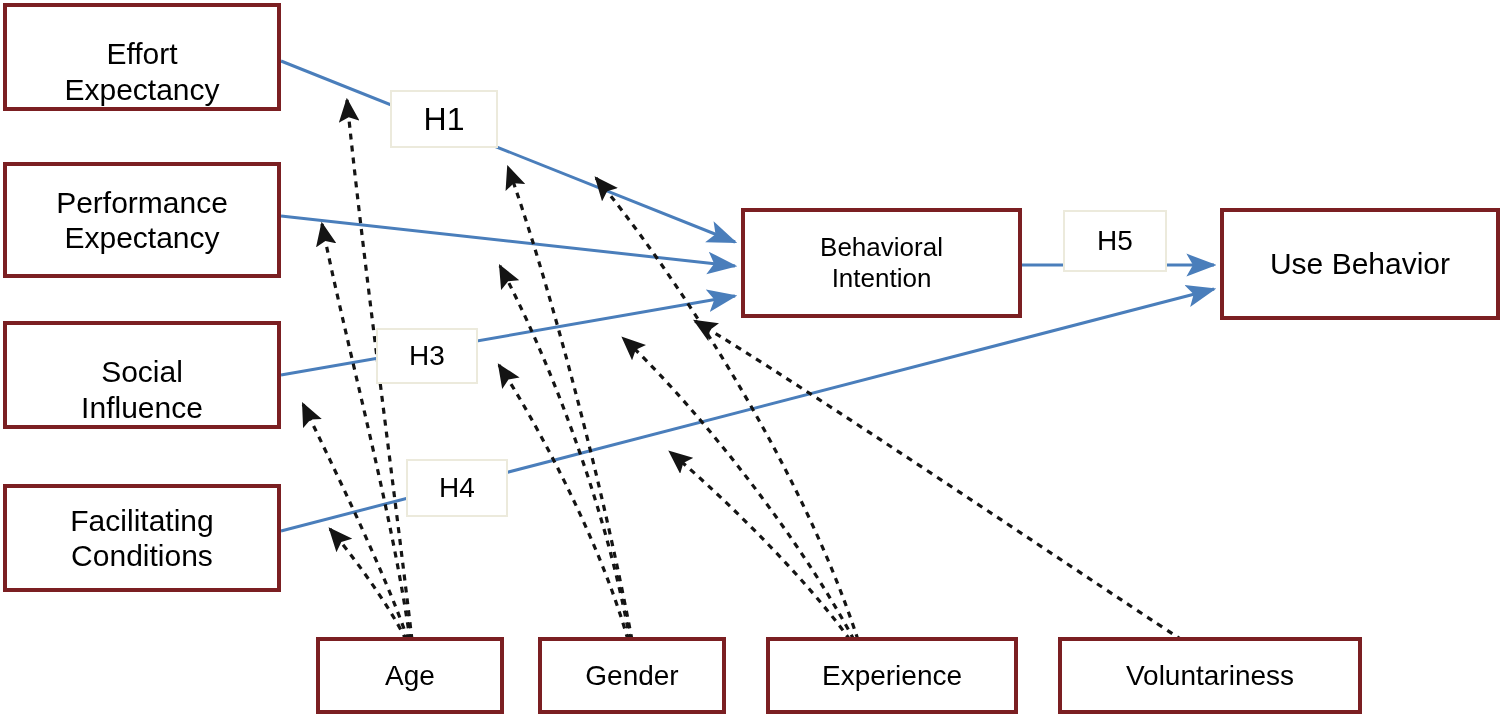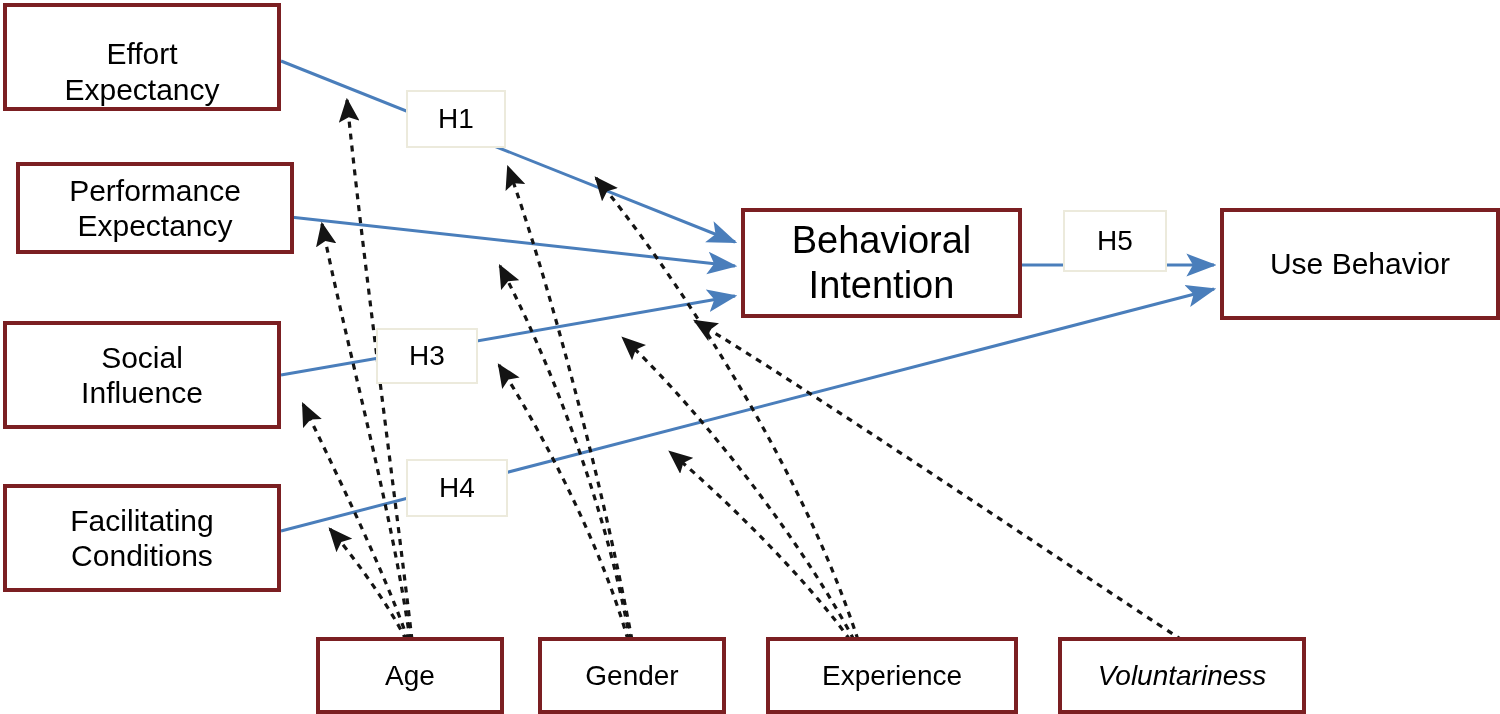--- a/index.html
+++ b/index.html
@@ -92,61 +92,61 @@
 
       <path d="M1182,640 C1060,560 810,390 695,321"></path>
     </g>
   </svg>
 
   <div class="node" style="left:3px; top:3px; width:278px; height:108px; font-size:30px;align-items:flex-end;">
     <span class="node-label">Effort
 Expectancy</span>
   </div>
 
-  <div class="node" style="left:16px; top:162px; width:278px; height:92px; font-size:30px;">
+  <div class="node" style="left:3px; top:162px; width:278px; height:116px; font-size:30px;">
     <span class="node-label">Performance
 Expectancy</span>
   </div>
 
-  <div class="node" style="left:3px; top:321px; width:278px; height:108px; font-size:30px;">
+  <div class="node" style="left:3px; top:321px; width:278px; height:108px; font-size:30px;align-items:flex-end;">
     <span class="node-label">Social
 Influence</span>
   </div>
 
   <div class="node" style="left:3px; top:484px; width:278px; height:108px; font-size:30px;">
     <span class="node-label">Facilitating
 Conditions</span>
   </div>
 
-  <div class="node" style="left:741px; top:208px; width:281px; height:110px; font-size:38px;">
+  <div class="node" style="left:741px; top:208px; width:281px; height:110px; font-size:26px;">
     <span class="node-label">Behavioral
 Intention</span>
   </div>
 
   <div class="node" style="left:1220px; top:208px; width:280px; height:112px; font-size:30px;">
     <span class="node-label">Use Behavior</span>
   </div>
 
   <div class="node" style="left:316px; top:637px; width:188px; height:77px; font-size:28px;">
     <span class="node-label">Age</span>
   </div>
 
   <div class="node" style="left:766px; top:637px; width:252px; height:77px; font-size:28px;">
     <span class="node-label">Experience</span>
   </div>
 
   <div class="node" style="left:538px; top:637px; width:188px; height:77px; font-size:28px;">
     <span class="node-label">Gender</span>
   </div>
 
-  <div class="node" style="left:1058px; top:637px; width:248px; height:77px; font-size:28px;font-style:italic;">
+  <div class="node" style="left:1058px; top:637px; width:304px; height:77px; font-size:28px;">
     <span class="node-label">Voluntariness</span>
   </div>
 
-  <div class="hyp" style="left:406px; top:90px; width:100px; height:58px; font-size:28px;">
+  <div class="hyp" style="left:390px; top:90px; width:108px; height:58px; font-size:32px;">
     <span>H1</span>
   </div>
 
 
   <div class="hyp" style="left:376px; top:328px; width:102px; height:56px; font-size:28px;">
     <span>H3</span>
   </div>
 
   <div class="hyp" style="left:406px; top:459px; width:102px; height:58px; font-size:28px;">
     <span>H4</span>

